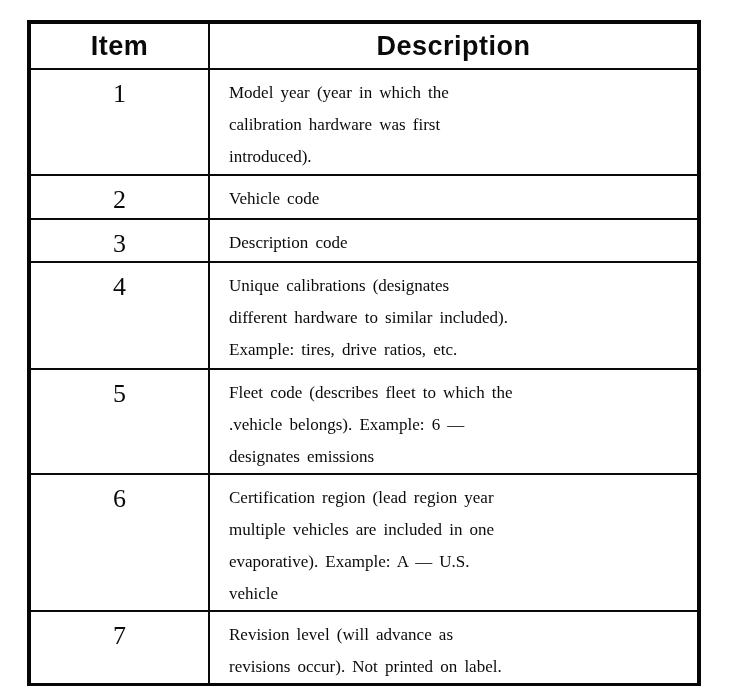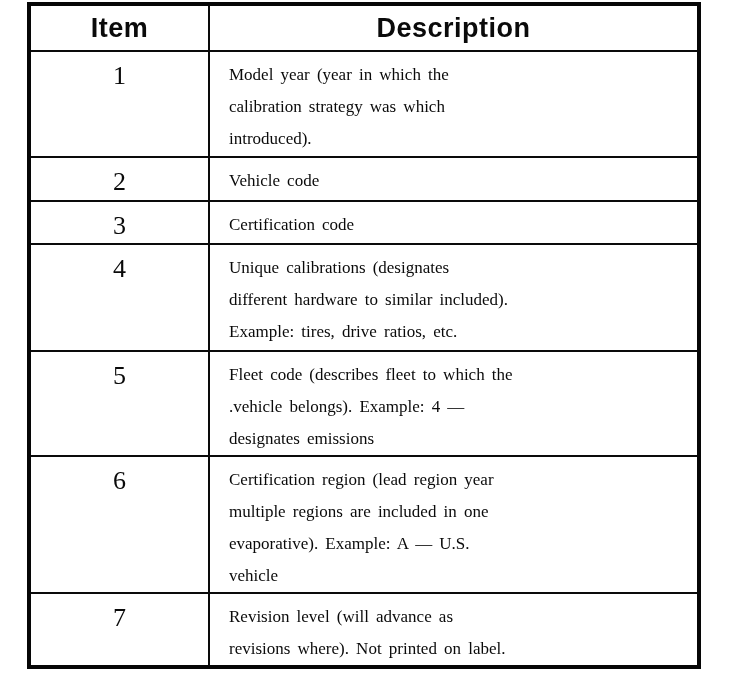--- a/index.html
+++ b/index.html
@@ -11,21 +11,21 @@
     width: 736px;
     height: 686px;
     position: relative;
     font-family: "Liberation Serif", serif;
     color: #0a0a0a;
     overflow: hidden;
   }
   .table-wrap {
     position: absolute;
     left: 27px;
-    top: 2px;
+    top: 20px;
   }
   table.spec-table {
     border-collapse: collapse;
     table-layout: fixed;
     width: 670px;
     border: 4px solid #060606;
   }
   .spec-table th,
   .spec-table td {
     border: 2.5px solid #0a0a0a;
@@ -79,69 +79,69 @@
     <tbody>
       <tr class="row-header">
         <th>Item</th>
         <th>Description</th>
       </tr>
 
       <tr class="row-1">
         <td class="item-cell">1</td>
         <td class="desc-cell">
           <span class="desc-line">Model year (year in which the</span>
-          <span class="desc-line">calibration strategy was which</span>
+          <span class="desc-line">calibration hardware was first</span>
           <span class="desc-line">introduced).</span>
         </td>
       </tr>
 
       <tr class="row-2">
         <td class="item-cell">2</td>
         <td class="desc-cell">
           <span class="desc-line">Vehicle code</span>
         </td>
       </tr>
 
       <tr class="row-3">
         <td class="item-cell">3</td>
         <td class="desc-cell">
-          <span class="desc-line">Certification code</span>
+          <span class="desc-line">Description code</span>
         </td>
       </tr>
 
       <tr class="row-4">
         <td class="item-cell">4</td>
         <td class="desc-cell">
           <span class="desc-line">Unique calibrations (designates</span>
           <span class="desc-line">different hardware to similar included).</span>
           <span class="desc-line">Example: tires, drive ratios, etc.</span>
         </td>
       </tr>
 
       <tr class="row-5">
         <td class="item-cell">5</td>
         <td class="desc-cell">
           <span class="desc-line">Fleet code (describes fleet to which the</span>
-          <span class="desc-line">.vehicle belongs). Example: 4 —</span>
+          <span class="desc-line">.vehicle belongs). Example: 6 —</span>
           <span class="desc-line">designates emissions</span>
         </td>
       </tr>
 
       <tr class="row-6">
         <td class="item-cell">6</td>
         <td class="desc-cell">
           <span class="desc-line">Certification region (lead region year</span>
-          <span class="desc-line">multiple regions are included in one</span>
+          <span class="desc-line">multiple vehicles are included in one</span>
           <span class="desc-line">evaporative). Example: A — U.S.</span>
           <span class="desc-line">vehicle</span>
         </td>
       </tr>
 
       <tr class="row-7">
         <td class="item-cell">7</td>
         <td class="desc-cell">
           <span class="desc-line">Revision level (will advance as</span>
-          <span class="desc-line">revisions where). Not printed on label.</span>
+          <span class="desc-line">revisions occur). Not printed on label.</span>
         </td>
       </tr>
     </tbody>
   </table>
 </div>
 
 </body></html>

